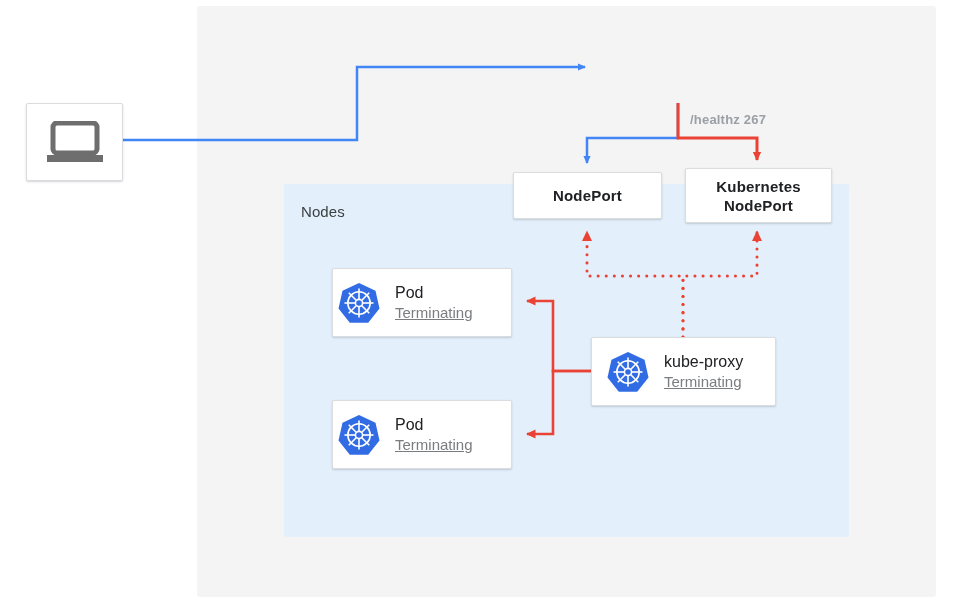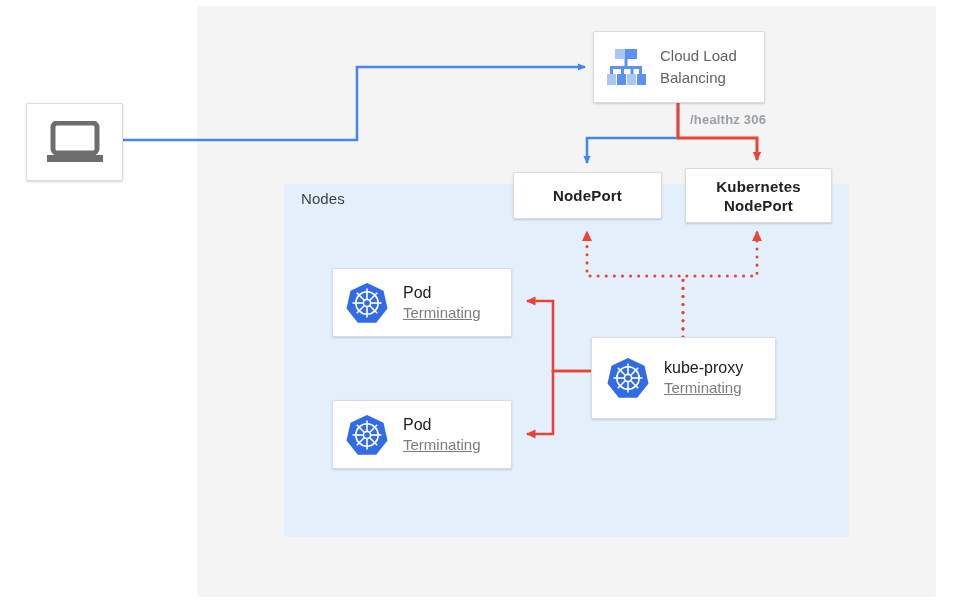--- a/index.html
+++ b/index.html
@@ -30,21 +30,21 @@
     left: 284px;
     top: 184px;
     width: 565px;
     height: 353px;
     background: #e3f0fc;
     border-radius: 2px;
   }
   .nodes-label {
     position: absolute;
     left: 301px;
-    top: 190px;
+    top: 203px;
     font-size: 15px;
     color: #3c4043;
     letter-spacing: .1px;
   }
   
   .card {
     position: absolute;
     background: #ffffff;
     border: 1px solid #dadce0;
     box-shadow: 0 1px 2px rgba(60,64,67,.22);
@@ -119,29 +119,29 @@
     letter-spacing: .2px;
   }
   
   .pod-box {
     left: 332px;
     width: 180px;
     height: 69px;
     border-radius: 2px;
     display: flex;
     align-items: center;
-    padding-left: 12px;
+    padding-left: 4px;
   }
   .pod-box-1 { top: 268px; }
   .pod-box-2 { top: 400px; }
   .kproxy-box {
     left: 591px;
     top: 337px;
     width: 185px;
-    height: 82px;
+    height: 69px;
     border-radius: 2px;
     display: flex;
     align-items: center;
     padding-left: 14px;
   }
   .k8s-icon { width: 44px; height: 44px; flex: 0 0 auto; }
   .card-text { margin-left: 14px; }
   .card-title {
     font-size: 16px;
     color: #202124;
@@ -197,49 +197,29 @@
     <path d="M678,103 L678,138 L587,138 L587,163" fill="none" stroke="#4285f4" stroke-width="2.5" marker-end="url(#arrowBlue)"></path>
     <path d="M678,103 L678,138 L757,138 L757,160" fill="none" stroke="#ea4335" stroke-width="3" marker-end="url(#arrowRed)"></path>
 
     <path d="M683,337 L683,276 L587,276 L587,232" fill="none" stroke="#ea4335" stroke-width="3" stroke-dasharray="0.1 8" stroke-linecap="round" marker-end="url(#arrowRedDot)"></path>
     <path d="M683,337 L683,276 L757,276 L757,232" fill="none" stroke="#ea4335" stroke-width="3" stroke-dasharray="0.1 8" stroke-linecap="round" marker-end="url(#arrowRedDot)"></path>
 
     <path d="M591,371 L553,371 L553,301 L527,301" fill="none" stroke="#ea4335" stroke-width="2.6" marker-end="url(#arrowRed)"></path>
     <path d="M591,371 L553,371 L553,434 L527,434" fill="none" stroke="#ea4335" stroke-width="2.6" marker-end="url(#arrowRed)"></path>
   </svg>
 
-  <div class="healthz-label">/healthz 306</div>
+  <div class="healthz-label">/healthz 267</div>
 
   <div class="card client-box">
     <svg class="laptop-icon" viewBox="0 0 56 42">
       <rect x="6" y="2" width="44" height="30" rx="4" ry="4" fill="none" stroke="#6e6e6e" stroke-width="5"></rect>
       <rect x="0" y="34" width="56" height="7" fill="#6e6e6e"></rect>
     </svg>
   </div>
 
-  <div class="card clb-box">
-    <svg class="clb-icon" viewBox="0 0 44 40">
-      <rect x="11" y="2" width="10" height="10" fill="#a8c7f8"></rect>
-      <rect x="21" y="2" width="12" height="10" fill="#5b91f5"></rect>
-      <rect x="20.5" y="12" width="3" height="7" fill="#5b91f5"></rect>
-      <rect x="6" y="19" width="32" height="3" fill="#5b91f5"></rect>
-      <rect x="6" y="19" width="3" height="8" fill="#5b91f5"></rect>
-      <rect x="17" y="19" width="3" height="8" fill="#5b91f5"></rect>
-      <rect x="26.5" y="19" width="3" height="8" fill="#5b91f5"></rect>
-      <rect x="35" y="19" width="3" height="8" fill="#5b91f5"></rect>
-      <rect x="3" y="27" width="9" height="11" fill="#a8c7f8"></rect>
-      <rect x="13" y="27" width="9" height="11" fill="#5b91f5"></rect>
-      <rect x="23" y="27" width="9" height="11" fill="#a8c7f8"></rect>
-      <rect x="33" y="27" width="9" height="11" fill="#5b91f5"></rect>
-    </svg>
-    <div class="clb-text">
-      <div>Cloud Load</div>
-      <div>Balancing</div>
-    </div>
-  </div>
 
   <div class="card np-box">
     <div class="np-label">NodePort</div>
   </div>
 
   <div class="card hc-box">
     <div class="np-label">
       <div>Kubernetes</div>
       <div>NodePort</div>
     </div>

